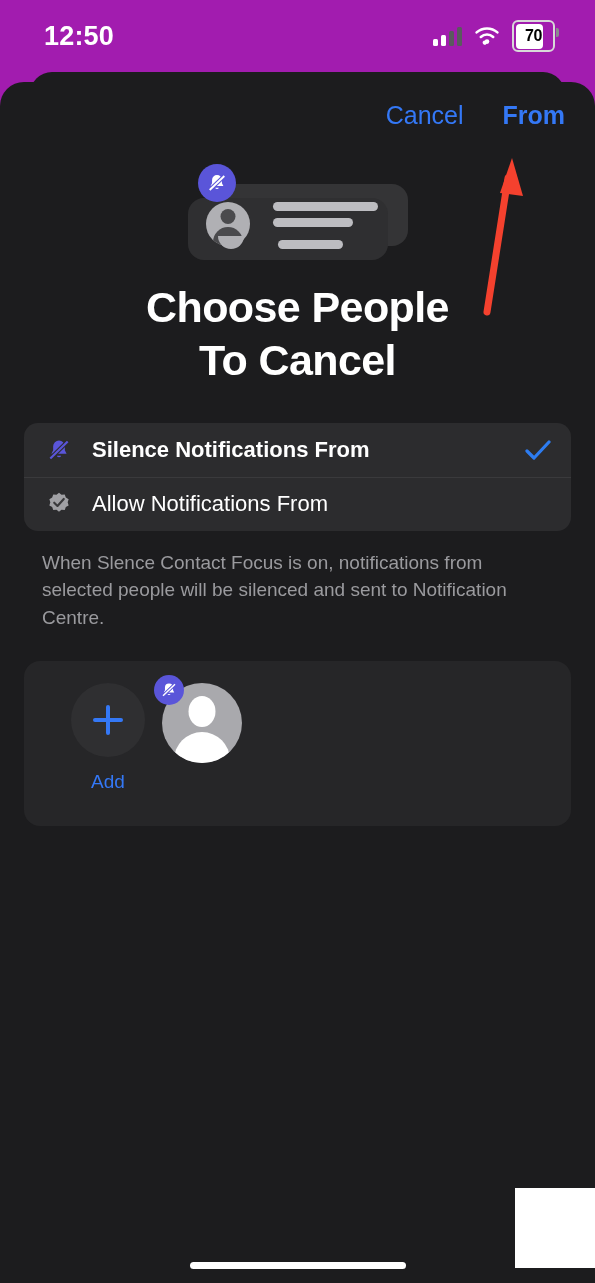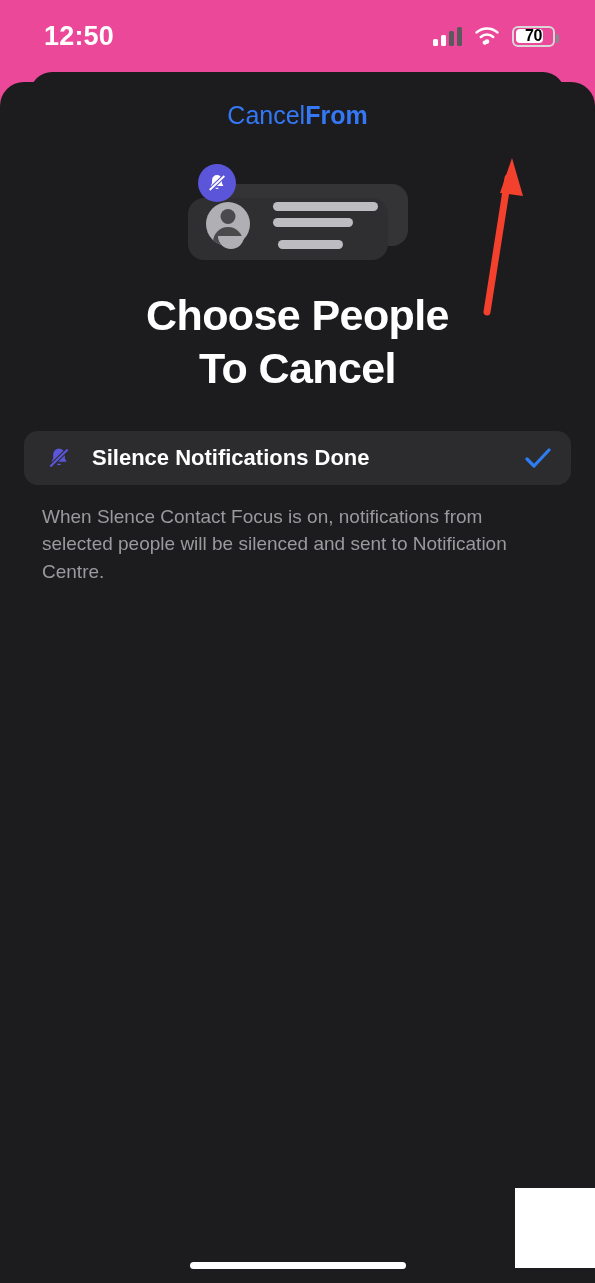--- a/index.html
+++ b/index.html
@@ -5,21 +5,21 @@
   * { box-sizing: border-box; margin: 0; padding: 0; }
   html, body {
     width: 595px; height: 1283px;
     background: #000;
     font-family: "Liberation Sans", sans-serif;
     overflow: hidden;
   }
   #screen {
     position: relative;
     width: 595px; height: 1283px;
-    background: #ec4899;
+    background: #a21caf;
   }
 
   
   .statusbar {
     position: absolute; top: 0; left: 0;
     width: 595px; height: 72px;
     display: flex; align-items: center;
     justify-content: space-between;
     padding: 0 40px 0 44px;
     color: #fff;
@@ -30,21 +30,21 @@
   }
   .status-right { display: flex; align-items: center; gap: 12px; }
   .sig-bars { display: flex; align-items: flex-end; gap: 3px; height: 20px; }
   .sig-bars i { width: 5px; background: #fff; border-radius: 1.5px; display: block; }
   .sig-bars i:nth-child(1) { height: 7px; }
   .sig-bars i:nth-child(2) { height: 11px; }
   .sig-bars i:nth-child(3) { height: 15px; background: #5a5a5e; }
   .sig-bars i:nth-child(4) { height: 19px; background: #5a5a5e; }
   .wifi { width: 26px; height: 20px; position: relative; }
   .battery {
-    width: 43px; height: 21px;
+    width: 43px; height: 32px;
     border: 2px solid #d8d8d8; border-radius: 6px;
     position: relative; display: flex; align-items: center;
   }
   .battery::after {
     content: ""; position: absolute; right: -6px; top: 6px;
     width: 3px; height: 9px; background: #8a8a8e; border-radius: 0 2px 2px 0;
   }
   .battery-fill {
     position: absolute; left: 1.5px; top: 1.5px; bottom: 1.5px;
     background: #fff; border-radius: 4px;
@@ -69,22 +69,23 @@
     width: 595px; height: 1201px;
     background: #1c1c1e;
     border-radius: 24px 24px 0 0;
     overflow: hidden;
   }
 
   
   .navbar {
     position: relative; height: 66px;
     display: flex; align-items: center;
-    justify-content: center;
+    justify-content: flex-end;
     padding: 0 30px;
+    gap: 39px;
   }
   .nav-btn {
     font-size: 25px; color: #3478f6;
     background: none; border: none; cursor: pointer;
     font-family: "Liberation Sans", sans-serif;
   }
   .nav-btn.done { font-weight: 600; }
 
   
   .hero {
@@ -129,21 +130,21 @@
   .badge-bell {
     position: absolute; left: 20px; top: 0;
     width: 38px; height: 38px; border-radius: 50%;
     background: #5a55d9;
     display: flex; align-items: center; justify-content: center;
     z-index: 5;
   }
 
   
   .title {
-    margin-top: 20px;
+    margin-top: 12px;
     text-align: center;
     color: #fff;
     font-size: 43px; font-weight: 700;
     line-height: 1.23;
     letter-spacing: -0.6px;
   }
 
   
   .group {
     margin: 36px 24px 0;
@@ -312,33 +313,63 @@
 
       <div class="row">
         <span class="row-icon">
           <svg width="26" height="26" viewBox="0 0 24 24">
             <path d="M12 3.2a5.4 5.4 0 0 0-5.4 5.4v3.6L5 15.4h14l-1.6-3.2V8.6A5.4 5.4 0 0 0 12 3.2z" fill="#5a55d9"></path>
             <path d="M10 17.2a2.1 2.1 0 0 0 4 0z" fill="#5a55d9"></path>
             <line x1="4" y1="19.8" x2="20" y2="4.2" stroke="#2c2c2e" stroke-width="4"></line>
             <line x1="4" y1="19.8" x2="20" y2="4.2" stroke="#5a55d9" stroke-width="2"></line>
           </svg>
         </span>
-        <span class="row-label selected">Silence Notifications Done</span>
+        <span class="row-label selected">Silence Notifications From</span>
         <span class="row-check">
           <svg width="26" height="22" viewBox="0 0 26 22">
             <polyline points="2,12 9,19 24,3" fill="none" stroke="#2d7cf0" stroke-width="3.2" stroke-linecap="round" stroke-linejoin="round"></polyline>
           </svg>
         </span>
       </div>
 
+      <div class="row">
+        <span class="row-icon">
+          <svg width="26" height="26" viewBox="0 0 24 24">
+            <path d="M12 1.6l2.3 1.9 3-.3 1 2.8 2.6 1.5-.9 2.9.9 2.9-2.6 1.5-1 2.8-3-.3L12 19.2l-2.3-1.9-3 .3-1-2.8-2.6-1.5.9-2.9-.9-2.9 2.6-1.5 1-2.8 3 .3z" fill="#a0a0a4"></path>
+            <polyline points="7.6,10.8 10.6,13.8 16.4,7.4" fill="none" stroke="#3a3a3c" stroke-width="2" stroke-linecap="round" stroke-linejoin="round"></polyline>
+          </svg>
+        </span>
+        <span class="row-label">Allow Notifications From</span>
+        <span class="row-check"></span>
+      </div>
 
     </div>
 
     <div class="note">When Slence Contact Focus is on, notifications from selected people will be silenced and sent to Notification Centre.</div>
 
+    <div class="people">
+      <div class="add-cell">
+        <div class="add-circle"></div>
+        <div class="add-label">Add</div>
+      </div>
+      <div class="person-cell">
+        <div class="person-avatar">
+          <div class="head"></div>
+            <div class="body"></div>
+        </div>
+        <div class="person-badge">
+          <svg width="18" height="18" viewBox="0 0 24 24">
+            <path d="M12 3.2a5.4 5.4 0 0 0-5.4 5.4v3.6L5 15.4h14l-1.6-3.2V8.6A5.4 5.4 0 0 0 12 3.2z" fill="#fff"></path>
+            <path d="M10 17.2a2.1 2.1 0 0 0 4 0z" fill="#fff"></path>
+            <line x1="4" y1="19.6" x2="20" y2="4.4" stroke="#5a55d9" stroke-width="4.4"></line>
+            <line x1="4" y1="19.6" x2="20" y2="4.4" stroke="#fff" stroke-width="2"></line>
+          </svg>
+        </div>
+      </div>
+    </div>
 
   </div>
 
   <div class="arrow-layer">
     <svg width="595" height="1283" viewBox="0 0 595 1283">
       <path d="M487 312 L508 178" stroke="#f4412e" stroke-width="7" stroke-linecap="round" fill="none"></path>
       <path d="M512 158 L500 193 L523 196 Z" fill="#f4412e"></path>
     </svg>
   </div>
 

